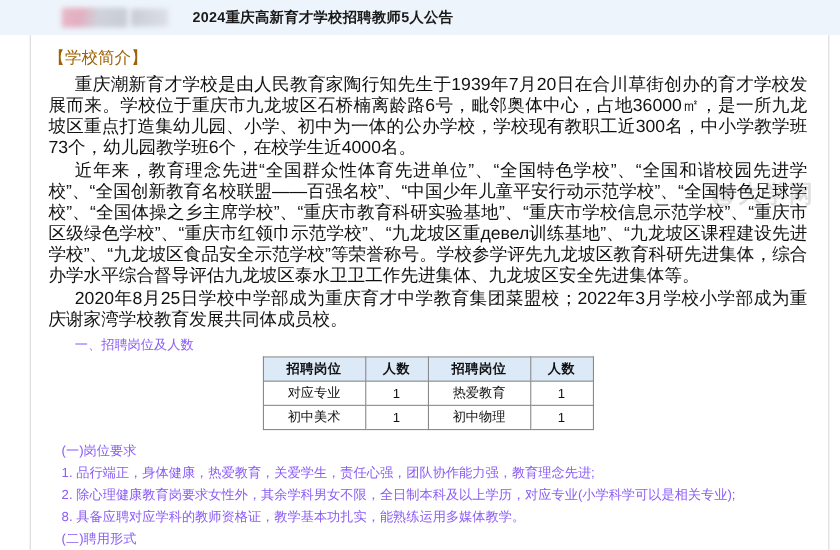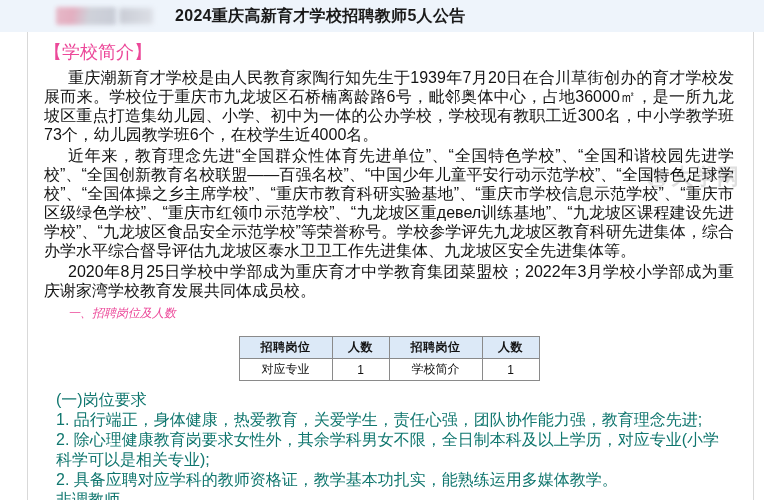--- a/index.html
+++ b/index.html
@@ -41,21 +41,21 @@
   .logo-blur2 {
     width: 34px;
     height: 16px;
     margin-left: 3px;
     border-radius: 2px;
     background: linear-gradient(90deg,#c9ccd5,#dcdfe6);
     filter: blur(2.4px);
   }
   .header-title {
     margin-left: 22px;
-    font-size: 16px;
+    font-size: 13px;
     font-weight: bold;
     color: #1a1a1a;
     letter-spacing: .3px;
     white-space: nowrap;
   }
   
   .sheet {
     position: absolute;
     left: 0; top: 32px;
     width: 764px;
@@ -74,51 +74,50 @@
     width: 1px; height: 468px;
     background: #d9d9d9;
   }
   .content {
     position: absolute;
     left: 44px; top: 12px;
     width: 690px;
   }
   
   .section-head {
-    font-size: 18px;
-    color: #ec4899;
+    font-size: 15px;
+    color: #a16207;
     margin: 0 0 7px 0;
     line-height: 17px;
   }
   p.para {
     font-size: 16px;
     color: #111;
     line-height: 19px;
     margin: 0 0 2px 0;
     text-indent: 24px;
     text-align: justify;
   }
   .list-line {
-    font-size: 16px;
-    color: #0f766e;
+    font-size: 12px;
+    color: #8b5cf6;
     line-height: 20px;
     margin: 0;
   }
   .indent1 { padding-left: 12px; }
   .heading-num {
     font-size: 12px;
-    color: #ec4899;
+    color: #8b5cf6;
     line-height: 22px;
     margin: 2px 0 0 0;
     padding-left: 24px;
-    font-style: italic;
   }
   
   .table-wrap {
-    margin: 12px 0 9px 0;
+    margin: 0 0 9px 0;
     display: flex;
     justify-content: center;
   }
   table.jobs {
     border-collapse: collapse;
     width: 296px;
     table-layout: fixed;
   }
   table.jobs th, table.jobs td {
     border: 1px solid #8a8a8a;
@@ -206,29 +205,36 @@
               <th class="c1">招聘岗位</th>
               <th class="c2">人数</th>
               <th class="c3">招聘岗位</th>
               <th class="c4">人数</th>
             </tr>
           </thead>
           <tbody>
             <tr>
               <td>对应专业</td>
               <td>1</td>
-              <td>学校简介</td>
+              <td>热爱教育</td>
+              <td>1</td>
+            </tr>
+            <tr>
+              <td>初中美术</td>
+              <td>1</td>
+              <td>初中物理</td>
               <td>1</td>
             </tr>
           </tbody>
         </table>
       </div>
 
       <div class="list-line indent1">(一)岗位要求</div>
       <div class="list-line indent1">1. 品行端正，身体健康，热爱教育，关爱学生，责任心强，团队协作能力强，教育理念先进;</div>
       <div class="list-line indent1">2. 除心理健康教育岗要求女性外，其余学科男女不限，全日制本科及以上学历，对应专业(小学科学可以是相关专业);</div>
-      <div class="list-line indent1">2. 具备应聘对应学科的教师资格证，教学基本功扎实，能熟练运用多媒体教学。</div>
-
+      <div class="list-line indent1">8. 具备应聘对应学科的教师资格证，教学基本功扎实，能熟练运用多媒体教学。</div>
+
+      <div class="list-line indent1">(二)聘用形式</div>
       <div class="list-line indent1">非调教师</div>
 
     </div>
   </div>
 </div>
 
 </body></html>

